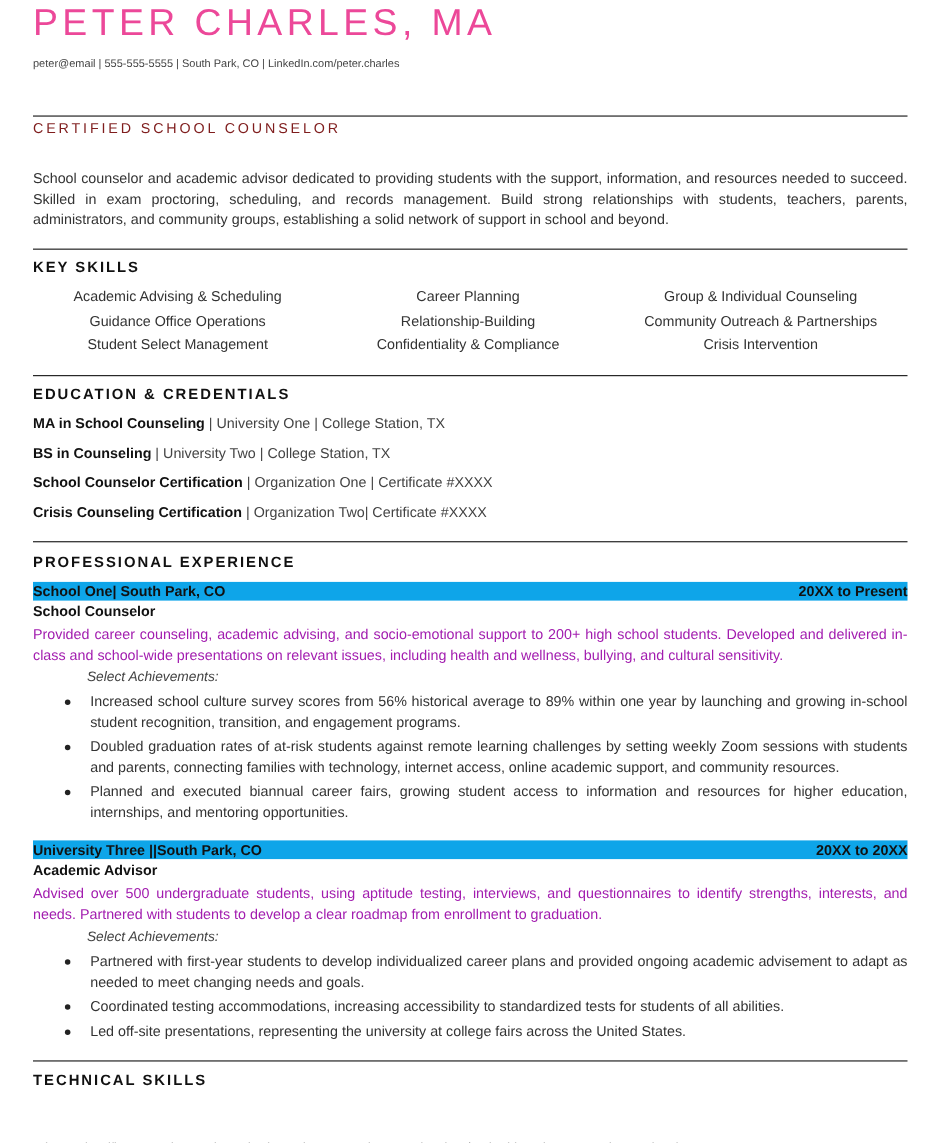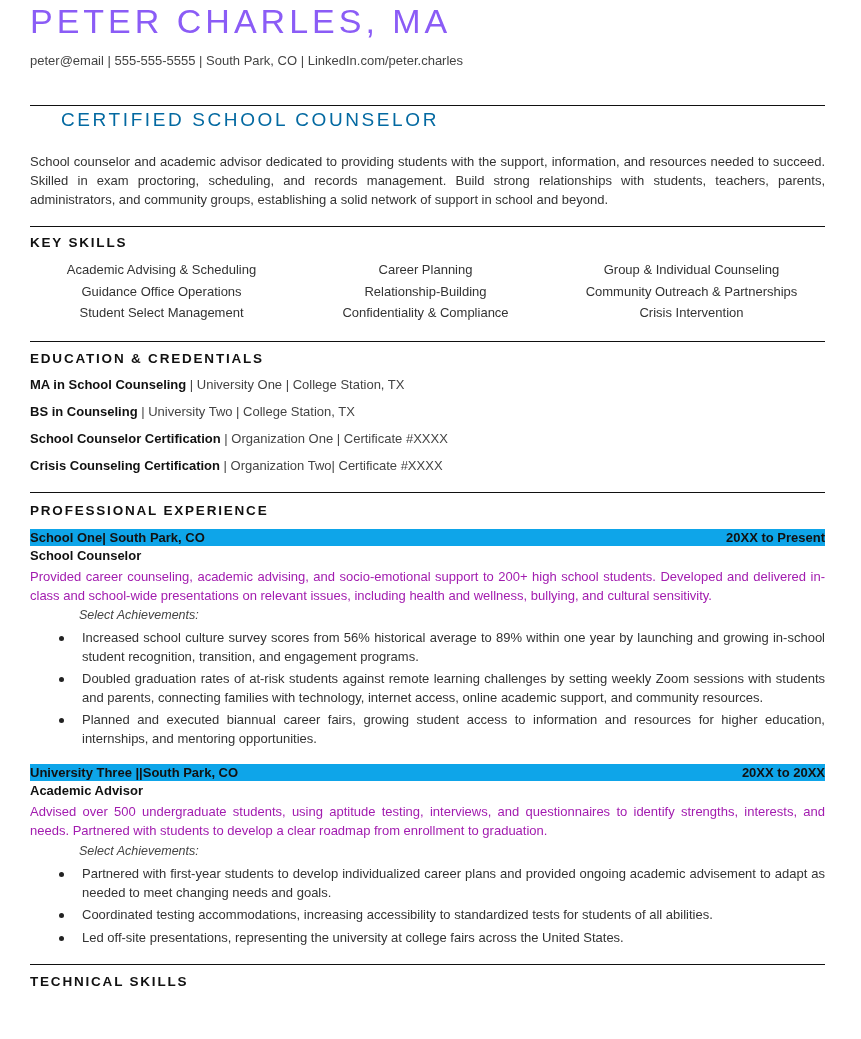--- a/index.html
+++ b/index.html
@@ -3,31 +3,31 @@
 <meta charset="utf-8">
 <style>
   html, body { margin: 0; padding: 0; background: #ffffff; }
   body {
     width: 861px; height: 1039px; overflow: hidden; position: relative;
     font-family: "Liberation Sans", sans-serif; color: #222;
   }
   .page { position: absolute; left: 30px; top: 0; width: 795px; }
   .name {
     position: absolute; top: 2px; left: 0;
-    font-size: 34px; letter-spacing: 4px; color: #8b5cf6; font-weight: normal;
+    font-size: 34px; letter-spacing: 4px; color: #ec4899; font-weight: normal;
     white-space: nowrap;
   }
   .contact {
     position: absolute; top: 53px; left: 0;
-    font-size: 13px; color: #444; white-space: nowrap;
+    font-size: 10px; color: #444; white-space: nowrap;
   }
   .rule { position: absolute; left: 0; width: 795px; height: 1px; background: #111; }
   .title {
     position: absolute; top: 109px; left: 0;
-    font-size: 19px; letter-spacing: 2.6px; color: #0369a1; white-space: nowrap; margin-left: 31px;
+    font-size: 13px; letter-spacing: 2.6px; color: #7f1d1d; white-space: nowrap;
   }
   .summary {
     position: absolute; top: 152px; left: 0; width: 795px;
     font-size: 13px; line-height: 19.2px; color: #333; text-align: justify;
   }
   .section-head {
     position: absolute; left: 0; font-size: 13.5px; font-weight: bold;
     letter-spacing: 1.8px; color: #111; white-space: nowrap;
   }
   .skills-grid {

